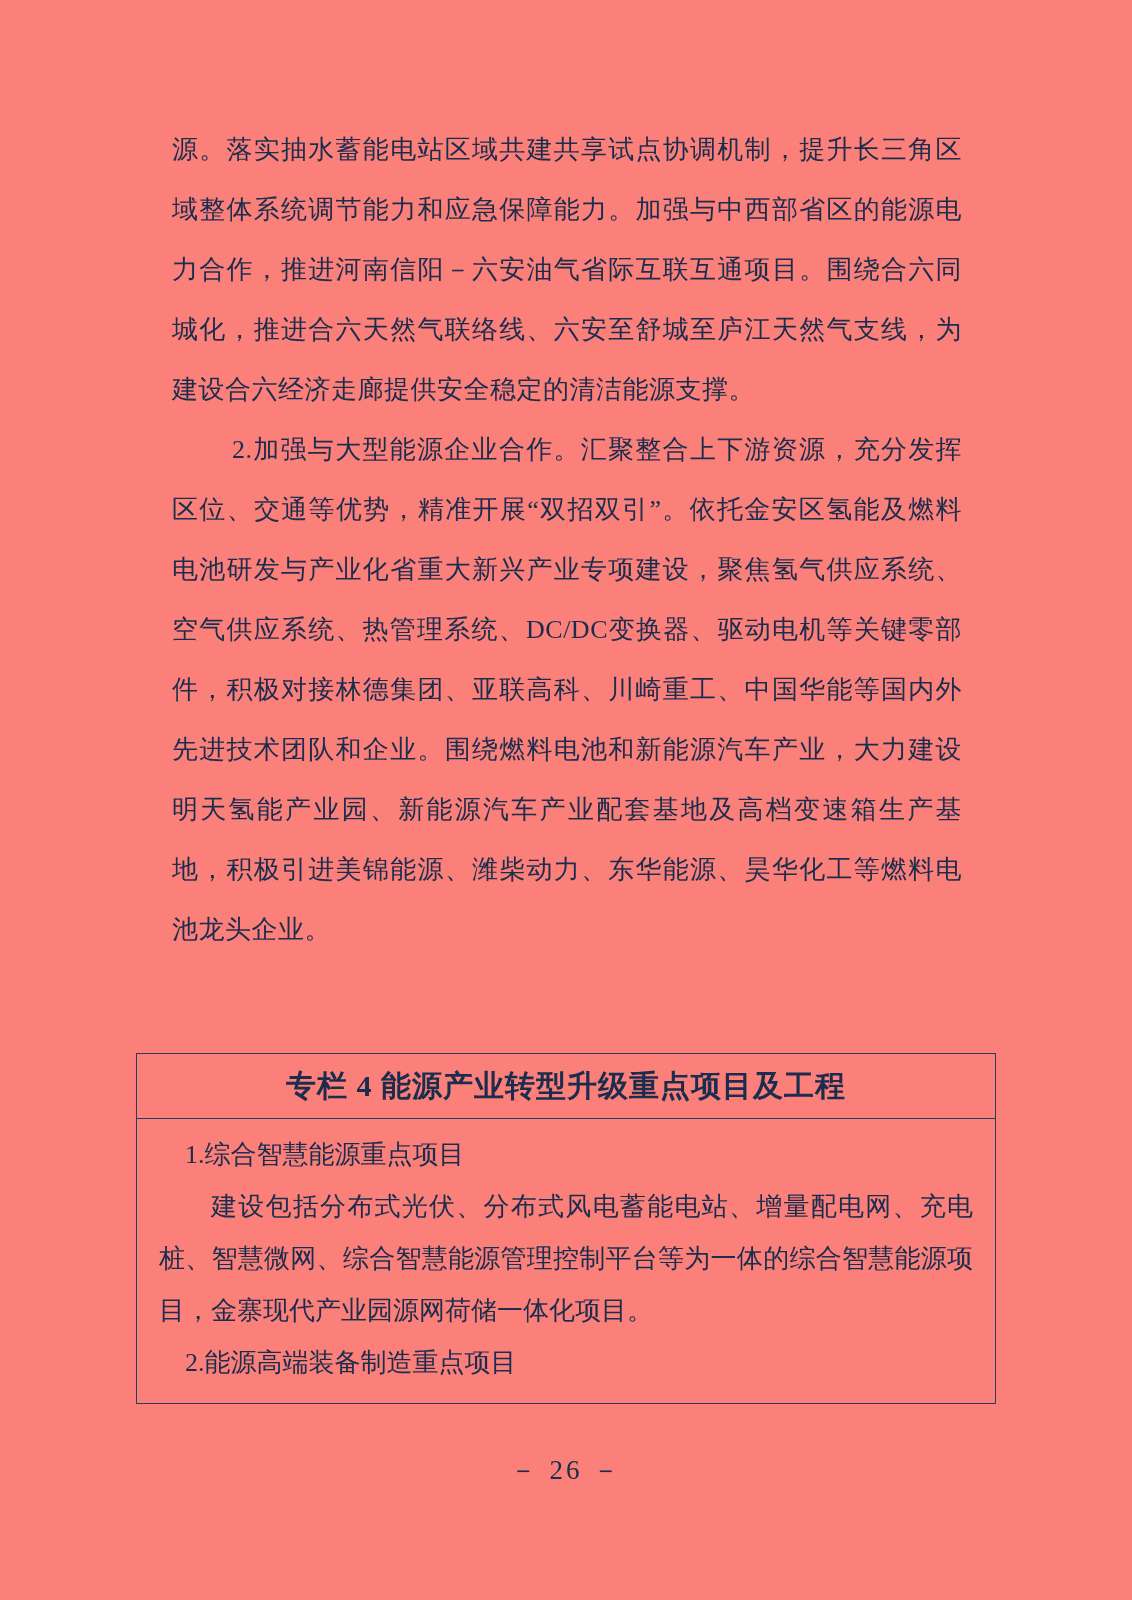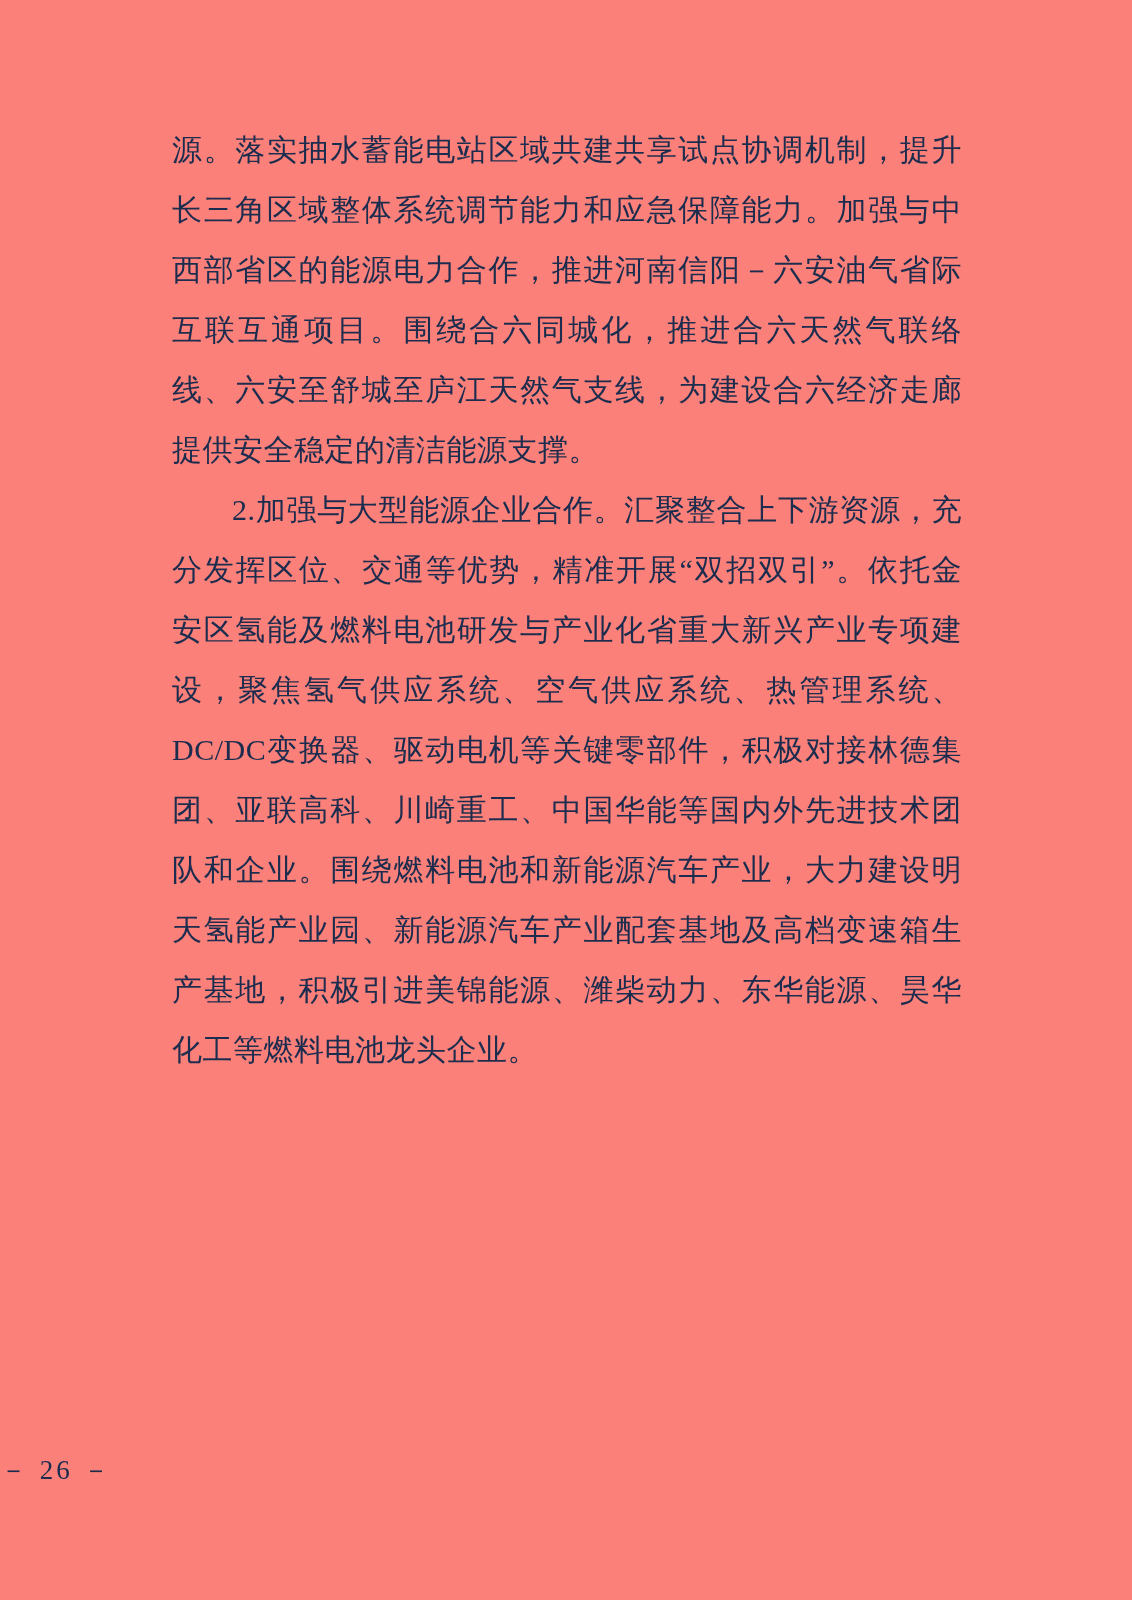--- a/index.html
+++ b/index.html
@@ -22,21 +22,21 @@
     padding: 0;
   }
   .content {
     position: absolute;
     left: 172px;
     top: 120px;
     width: 790px;
   }
   p.para {
     margin: 0;
-    font-size: 30px;
+    font-size: 26px;
     line-height: 60px;
     letter-spacing: 0.5px;
     text-align: justify;
     text-justify: inter-ideograph;
     color: #1b2c4e;
   }
   p.para.indent {
     text-indent: 60px;
   }
   .bold-lead {
@@ -75,37 +75,45 @@
     text-indent: 26px;
   }
   .box-body p.body-indent {
     text-indent: 52px;
   }
   .footer {
     position: absolute;
     left: 0;
     top: 1452px;
     width: 100%;
-    text-align: left;
+    text-align: center;
     font-size: 27px;
     color: #1b2c4e;
     letter-spacing: 3px;
   }
   .pagenum-inner {
     display: inline-block;
   }
 </style>
 </head>
 <body style="background: rgb(250, 128, 121);">
 
 <div class="page">
 
   <div class="content">
     <p class="para">源。落实抽水蓄能电站区域共建共享试点协调机制，提升长三角区域整体系统调节能力和应急保障能力。加强与中西部省区的能源电力合作，推进河南信阳－六安油气省际互联互通项目。围绕合六同城化，推进合六天然气联络线、六安至舒城至庐江天然气支线，为建设合六经济走廊提供安全稳定的清洁能源支撑。</p>
     <p class="para indent"><span class="bold-lead">2.加强与大型能源企业合作。</span><span>汇聚整合上下游资源，充分发挥区位、交通等优势，精准开展“双招双引”。依托金安区氢能及燃料电池研发与产业化省重大新兴产业专项建设，聚焦氢气供应系统、空气供应系统、热管理系统、DC/DC变换器、驱动电机等关键零部件，积极对接林德集团、亚联高科、川崎重工、中国华能等国内外先进技术团队和企业。围绕燃料电池和新能源汽车产业，大力建设明天氢能产业园、新能源汽车产业配套基地及高档变速箱生产基地，积极引进美锦能源、潍柴动力、东华能源、昊华化工等燃料电池龙头企业。</span></p>
   </div>
 
+  <div class="box">
+    <div class="box-title">专栏 4  能源产业转型升级重点项目及工程</div>
+    <div class="box-body">
+      <p class="sub">1.综合智慧能源重点项目</p>
+      <p class="body-indent">建设包括分布式光伏、分布式风电蓄能电站、增量配电网、充电桩、智慧微网、综合智慧能源管理控制平台等为一体的综合智慧能源项目，金寨现代产业园源网荷储一体化项目。</p>
+      <p class="sub">2.能源高端装备制造重点项目</p>
+    </div>
+  </div>
 
   <div class="footer">
     <span class="pagenum-inner">－ 26 －</span>
   </div>
 
 </div>
 
 </body></html>

